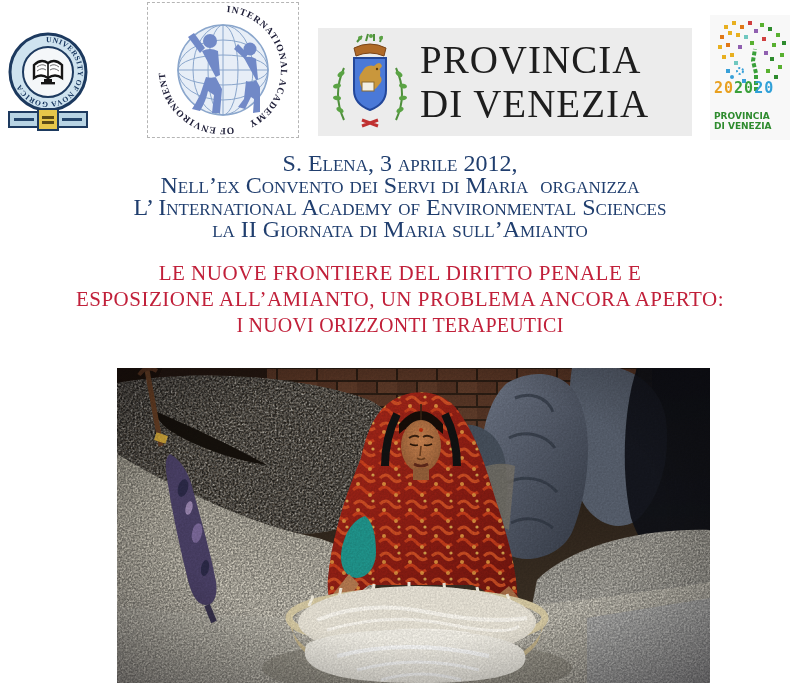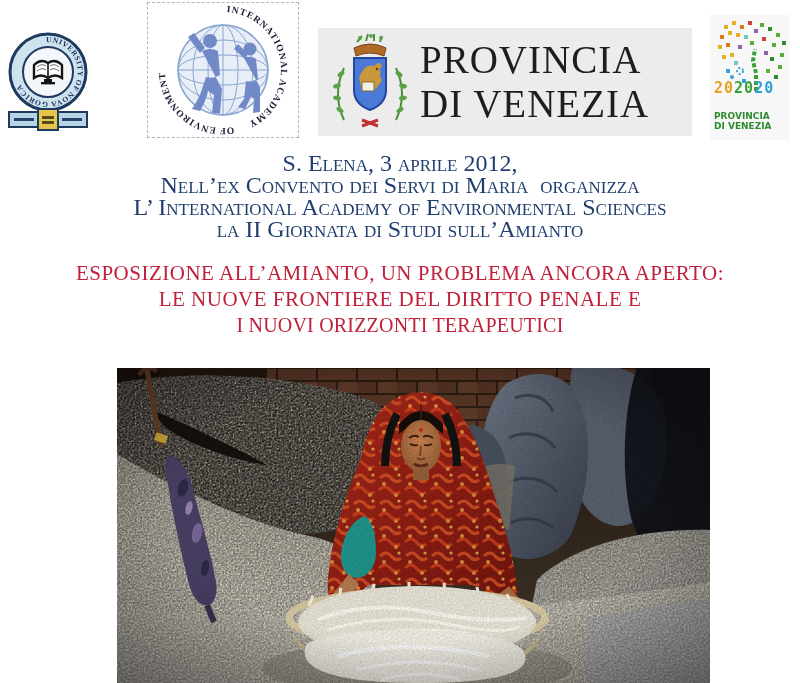--- a/index.html
+++ b/index.html
@@ -188,26 +188,26 @@
   <div class="logo2020-caption">
     <div>PROVINCIA</div>
     <div>DI VENEZIA</div>
   </div>
 </div>
 
 <div class="intro">
   <div class="intro-line">S. Elena, 3 aprile 2012,</div>
   <div class="intro-line">Nell’ex Convento dei Servi di Maria  organizza</div>
   <div class="intro-line">L’ International Academy of Environmental Sciences</div>
-  <div class="intro-line">la II Giornata di Studi sull’Amianto</div>
+  <div class="intro-line">la II Giornata di Maria sull’Amianto</div>
 </div>
 
 <div class="title">
+  <div class="title-line">LE NUOVE FRONTIERE DEL DIRITTO PENALE E</div>
   <div class="title-line">ESPOSIZIONE ALL’AMIANTO, UN PROBLEMA ANCORA APERTO:</div>
-  <div class="title-line">LE NUOVE FRONTIERE DEL DIRITTO PENALE E</div>
   <div class="title-line small">I NUOVI ORIZZONTI TERAPEUTICI</div>
 </div>
 
 <div id="photo">
   <svg width="593" height="315" viewBox="0 0 593 315">
     <defs>
       <linearGradient id="bgG" x1="0" y1="0" x2="0" y2="1">
         <stop offset="0" stop-color="#1e150e"></stop>
           <stop offset="1" stop-color="#45392c"></stop>
       </linearGradient>

